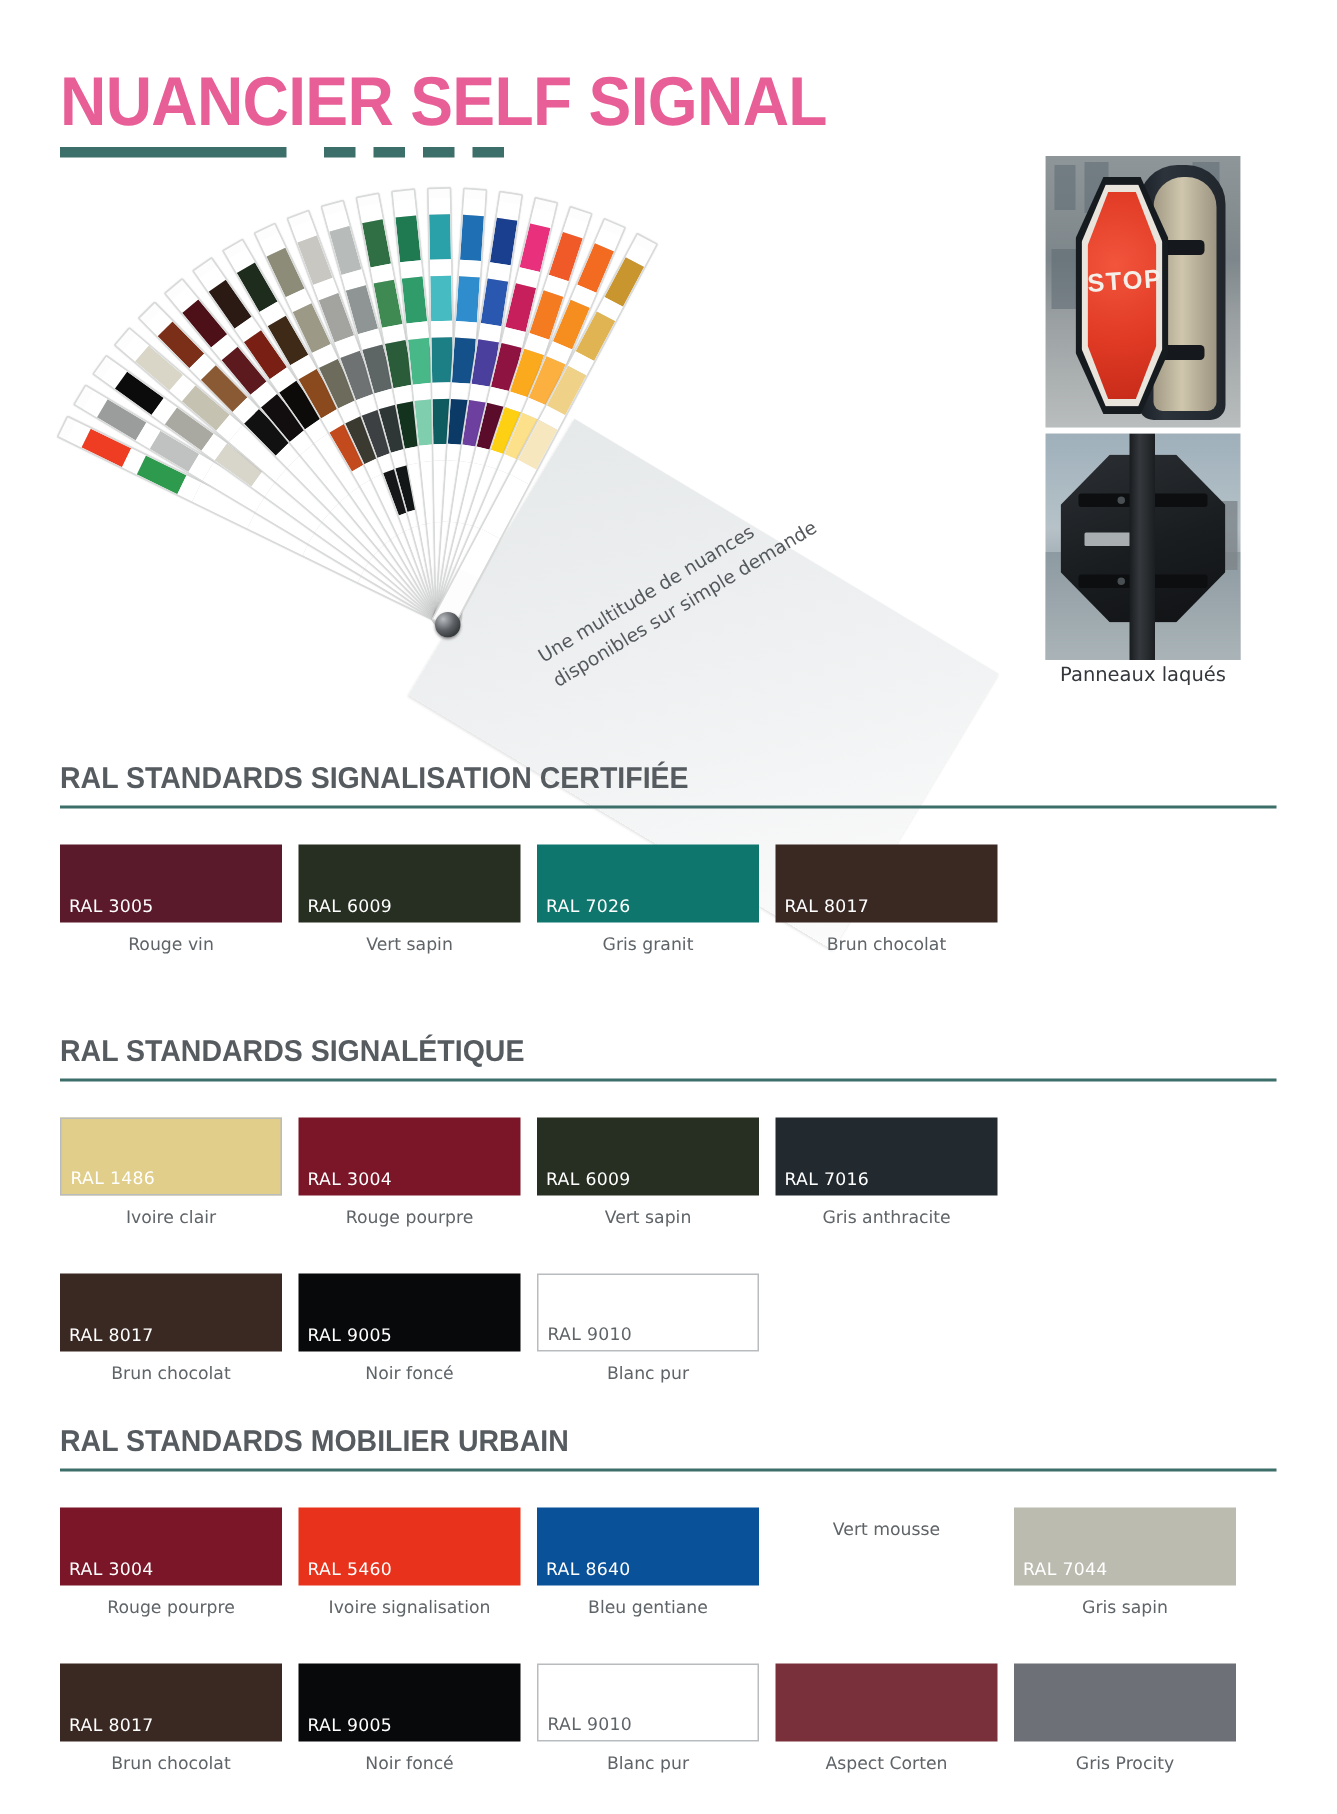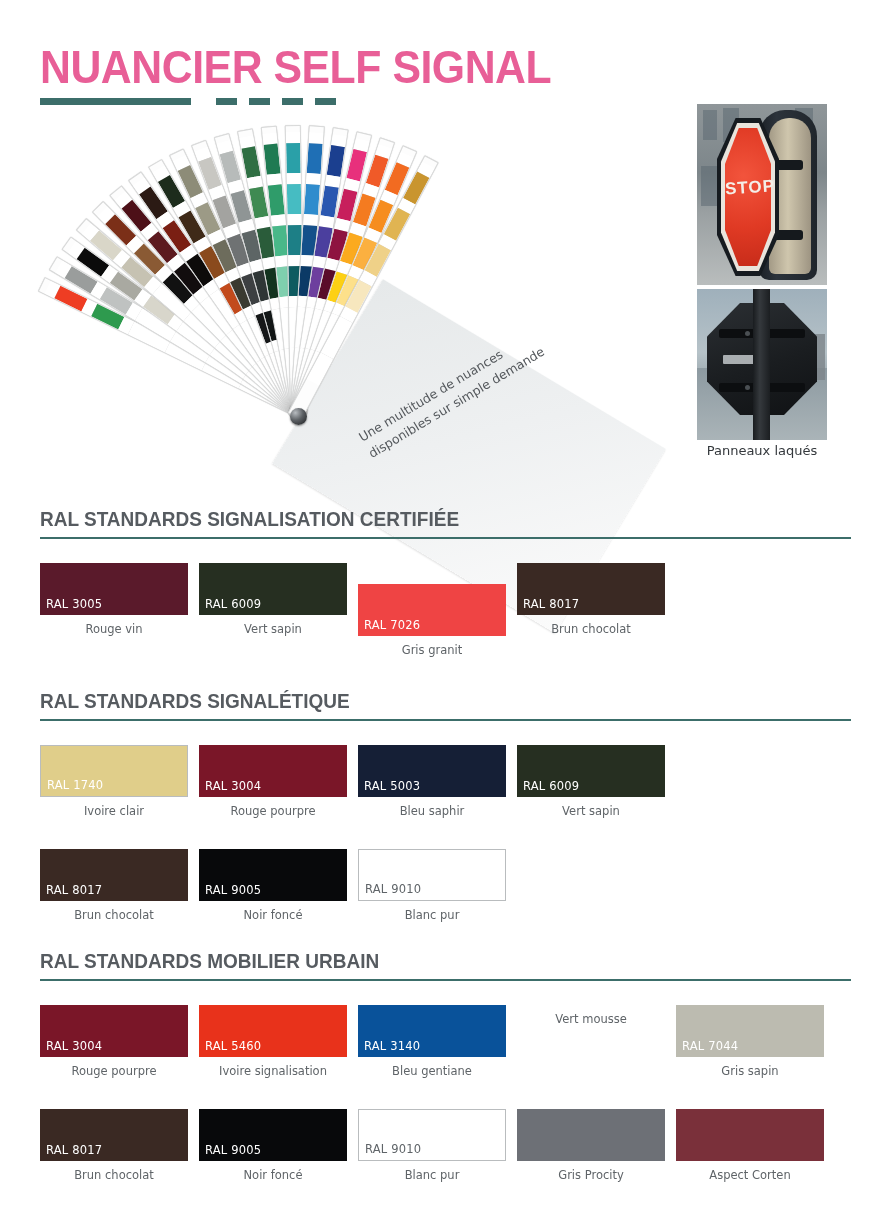--- a/index.html
+++ b/index.html
@@ -473,60 +473,60 @@
             </div>
             <div class="swatch-name">Rouge vin</div>
           </div>
           <div class="swatch">
             <div class="swatch-chip" style="background: rgb(38, 47, 33);">
               <span class="code" style="color: rgb(255, 255, 255);">RAL 6009</span>
             </div>
             <div class="swatch-name">Vert sapin</div>
           </div>
           <div class="swatch">
-            <div class="swatch-chip" style="background: #ef4444; margin-top: 21px;">
+            <div class="swatch-chip" style="background: #0f766e;">
               <span class="code" style="color: rgb(255, 255, 255);">RAL 7026</span>
             </div>
             <div class="swatch-name">Gris granit</div>
           </div>
           <div class="swatch">
             <div class="swatch-chip" style="background: rgb(58, 41, 35);">
               <span class="code" style="color: rgb(255, 255, 255);">RAL 8017</span>
             </div>
             <div class="swatch-name">Brun chocolat</div>
           </div>
         </div>
       </div>
       <div class="section" style="top: 690px;">
         <div class="section-title">RAL STANDARDS SIGNALÉTIQUE</div>
         <div class="section-rule" style="background: rgb(60, 110, 106);"></div>
         <div class="swatch-row">
           <div class="swatch">
             <div class="swatch-chip bordered" style="background: rgb(224, 206, 138);">
-              <span class="code" style="color: rgb(255, 255, 255);">RAL 1740</span>
+              <span class="code" style="color: rgb(255, 255, 255);">RAL 1486</span>
             </div>
             <div class="swatch-name">Ivoire clair</div>
           </div>
           <div class="swatch">
             <div class="swatch-chip" style="background: rgb(122, 22, 40);">
               <span class="code" style="color: rgb(255, 255, 255);">RAL 3004</span>
             </div>
             <div class="swatch-name">Rouge pourpre</div>
           </div>
           <div class="swatch">
-            <div class="swatch-chip" style="background: rgb(21, 31, 54);">
-              <span class="code" style="color: rgb(255, 255, 255);">RAL 5003</span>
-            </div>
-            <div class="swatch-name">Bleu saphir</div>
-          </div>
-          <div class="swatch">
             <div class="swatch-chip" style="background: rgb(38, 47, 33);">
               <span class="code" style="color: rgb(255, 255, 255);">RAL 6009</span>
             </div>
             <div class="swatch-name">Vert sapin</div>
+          </div>
+          <div class="swatch">
+            <div class="swatch-chip" style="background: rgb(34, 42, 48);">
+              <span class="code" style="color: rgb(255, 255, 255);">RAL 7016</span>
+            </div>
+            <div class="swatch-name">Gris anthracite</div>
           </div>
         </div>
         <div class="swatch-row" style="margin-top: 31px;">
           <div class="swatch">
             <div class="swatch-chip" style="background: rgb(58, 41, 35);">
               <span class="code" style="color: rgb(255, 255, 255);">RAL 8017</span>
             </div>
             <div class="swatch-name">Brun chocolat</div>
           </div>
           <div class="swatch">
@@ -554,21 +554,21 @@
             <div class="swatch-name">Rouge pourpre</div>
           </div>
           <div class="swatch">
             <div class="swatch-chip" style="background: rgb(232, 50, 27);">
               <span class="code" style="color: rgb(255, 255, 255);">RAL 5460</span>
             </div>
             <div class="swatch-name">Ivoire signalisation</div>
           </div>
           <div class="swatch">
             <div class="swatch-chip" style="background: rgb(9, 82, 154);">
-              <span class="code" style="color: rgb(255, 255, 255);">RAL 3140</span>
+              <span class="code" style="color: rgb(255, 255, 255);">RAL 8640</span>
             </div>
             <div class="swatch-name">Bleu gentiane</div>
           </div>
           <div class="swatch">
             <div class="swatch-name">Vert mousse</div>
           </div>
           <div class="swatch">
             <div class="swatch-chip" style="background: rgb(188, 187, 176);">
               <span class="code" style="color: rgb(255, 255, 255);">RAL 7044</span>
             </div>
@@ -588,24 +588,24 @@
             </div>
             <div class="swatch-name">Noir foncé</div>
           </div>
           <div class="swatch">
             <div class="swatch-chip bordered" style="background: rgb(255, 255, 255);">
               <span class="code" style="color: rgb(95, 100, 104);">RAL 9010</span>
             </div>
             <div class="swatch-name">Blanc pur</div>
           </div>
           <div class="swatch">
+            <div class="swatch-chip" style="background: rgb(122, 48, 58);"></div>
+            <div class="swatch-name">Aspect Corten</div>
+          </div>
+          <div class="swatch">
             <div class="swatch-chip" style="background: rgb(109, 112, 118);"></div>
             <div class="swatch-name">Gris Procity</div>
           </div>
-          <div class="swatch">
-            <div class="swatch-chip" style="background: rgb(122, 48, 58);"></div>
-            <div class="swatch-name">Aspect Corten</div>
-          </div>
         </div>
       </div>
     </div>
 
 </div>
 
 </body></html>

